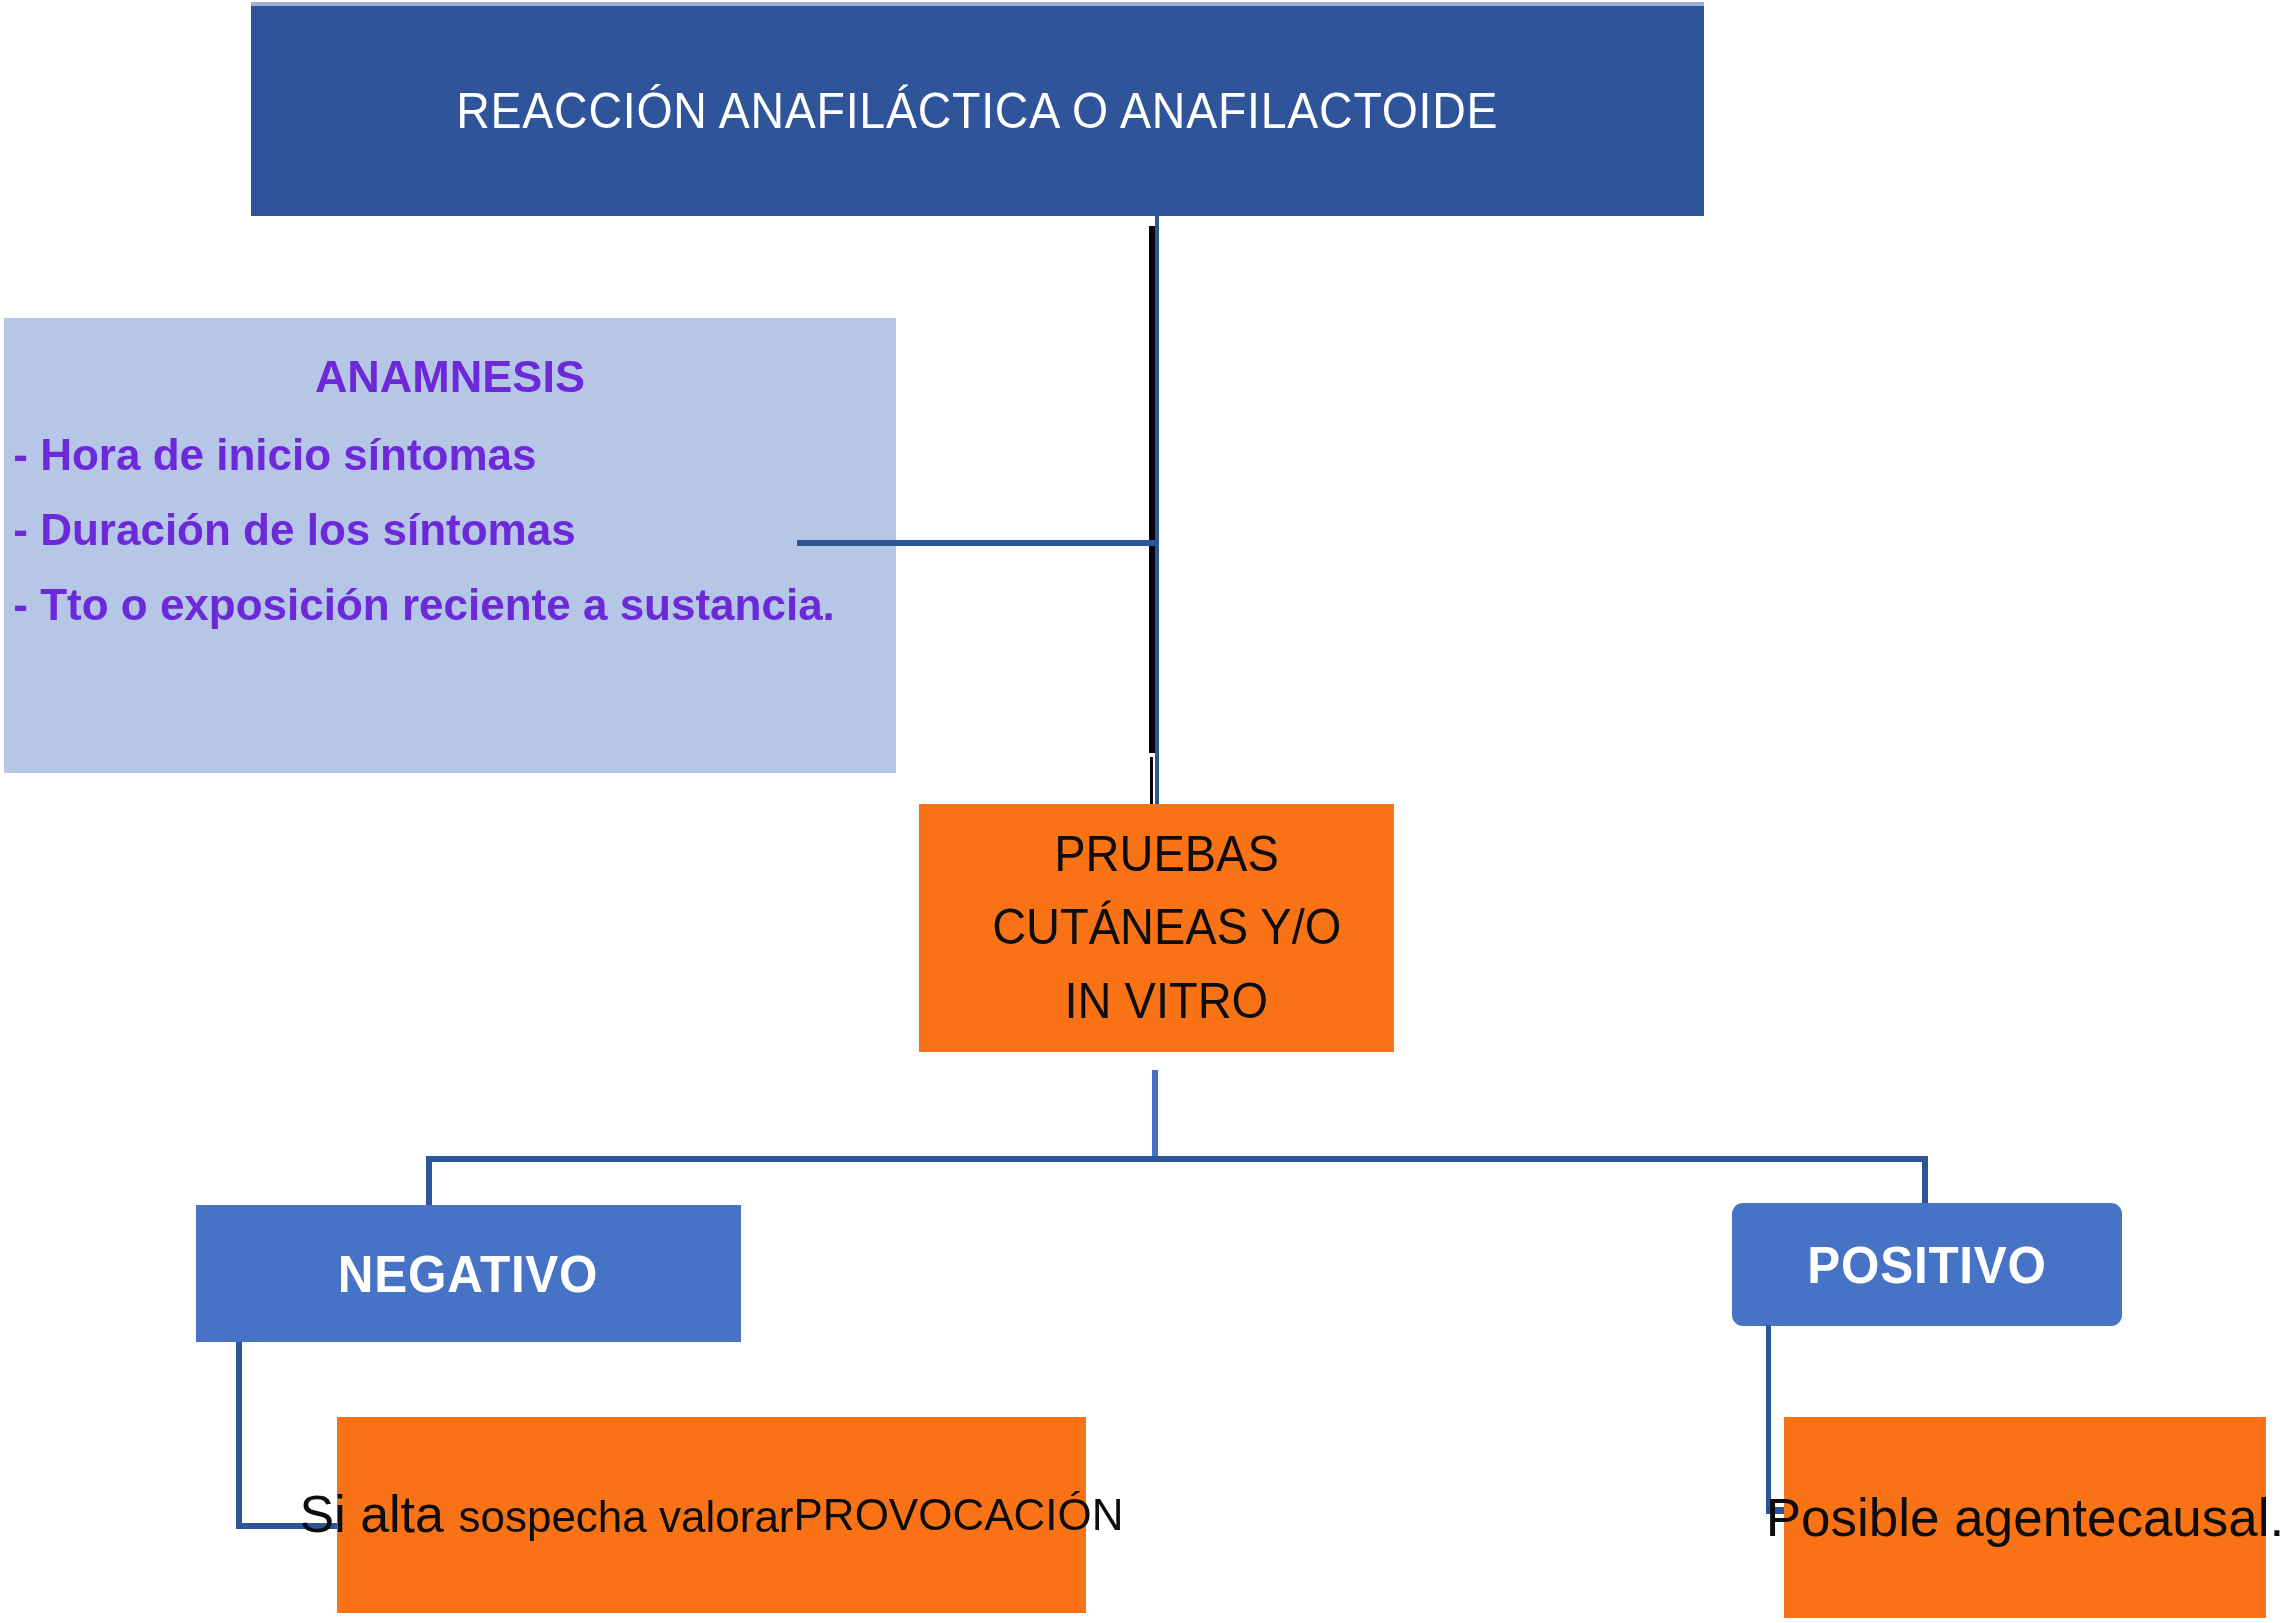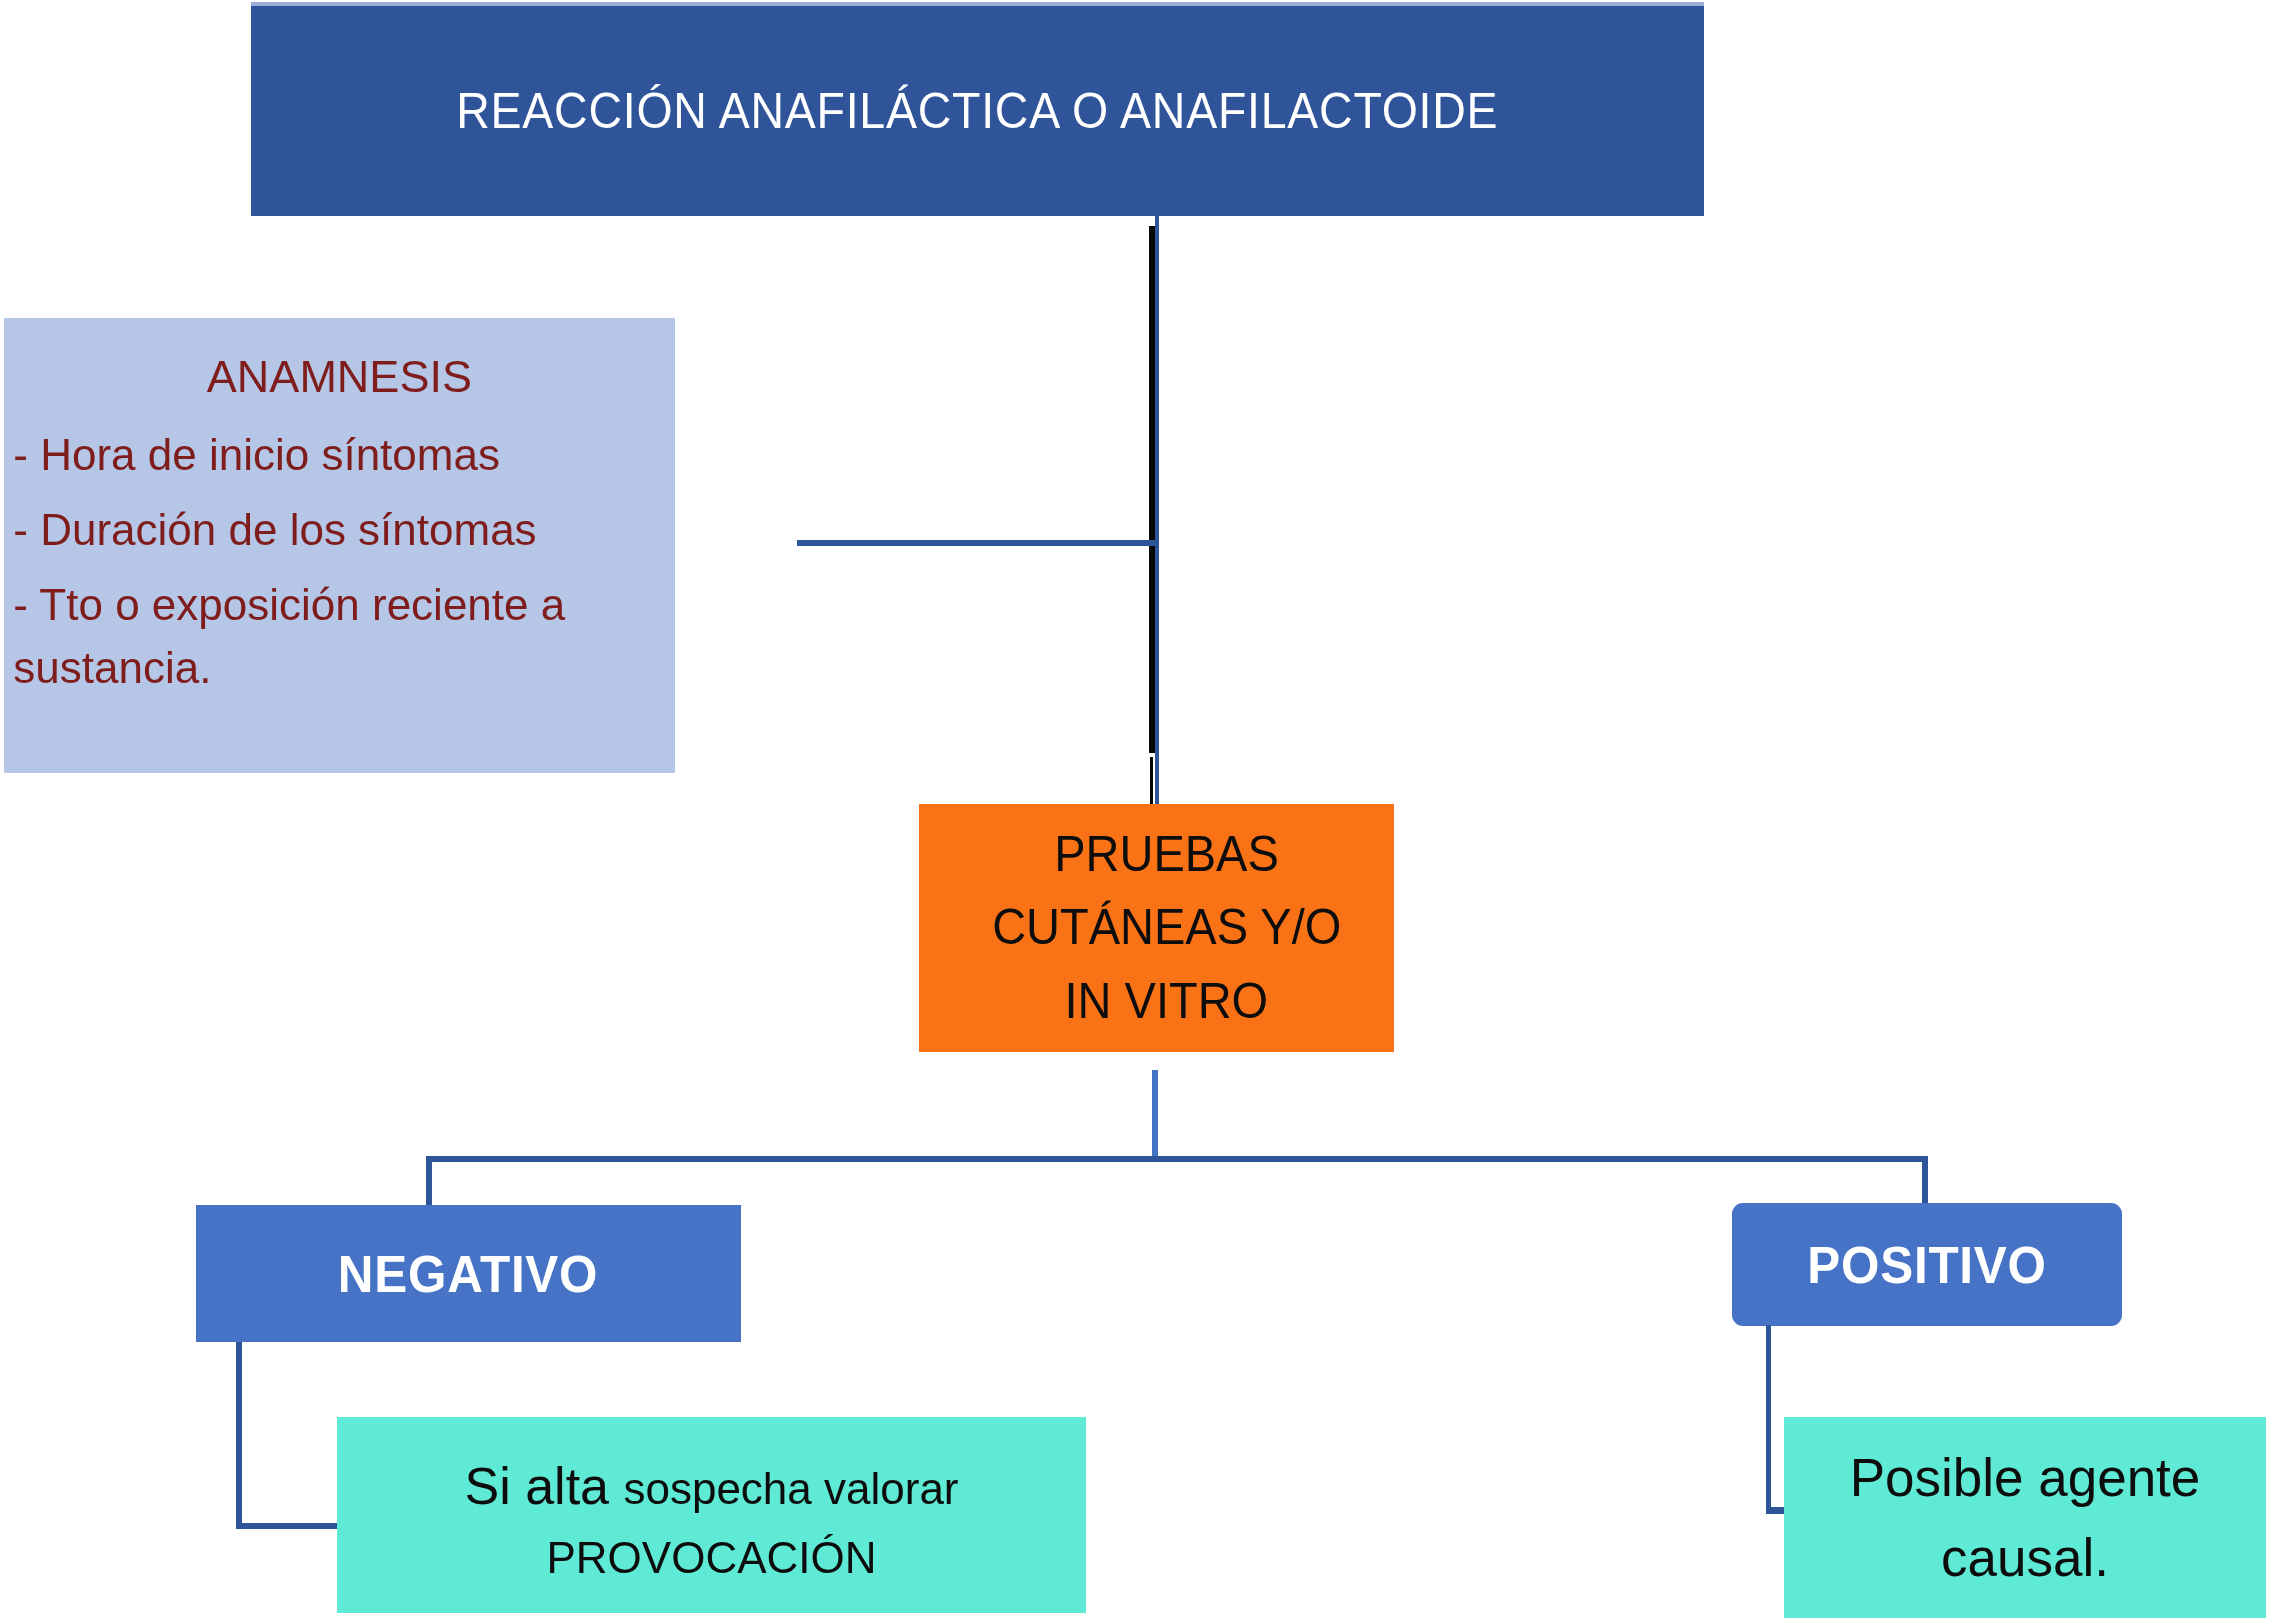--- a/index.html
+++ b/index.html
@@ -38,22 +38,22 @@
   .branch-h      {left:426px;top:1156px;width:1501px;height:5.5px;}
   .drop-left     {left:426px;top:1156px;width:5.5px;height:52px;}
   .drop-right    {left:1922px;top:1156px;width:5.5px;height:49px;}
   .elbow-left-v  {left:236px;top:1342px;width:5.5px;height:186px;}
   .elbow-left-h  {left:236px;top:1523px;width:102px;height:5.5px;}
   .elbow-right-v {left:1766px;top:1325px;width:4.7px;height:187px;}
   .elbow-right-h {left:1766px;top:1507px;width:20px;height:7px;}
 
   
   .anamnesis{
-    left:3.9px;top:318px;width:671px;height:455px;
-    background:#B5C6E6;color:#7f1d1d;
+    left:3.9px;top:318px;width:892px;height:455px;
+    background:#B5C6E6;color:#6d28d9;font-weight:bold;
   }
   .anamnesis-title{
     text-align:center;font-size:45px;
     margin:33px 0 20px 0;
   }
   .anamnesis-item{
     font-size:44px;line-height:1.44;
     margin:0 20px 11.7px 9.4px;
   }
 
@@ -79,22 +79,22 @@
   .negativo{left:196px;top:1205px;width:545px;height:137px;}
   .positivo{left:1732px;top:1203px;width:390px;height:123px;border-radius:11px;}
   .result-label{
     font-weight:bold;font-size:52px;letter-spacing:0.8px;
     display:inline-block;transform:scaleX(0.95);transform-origin:center;
     white-space:nowrap;
   }
 
   
   .action-box{
-    background:#5eead4;color:#0d0d0d;
-    display:flex;flex-direction:column;align-items:center;justify-content:center;
+    background:#f97316;color:#0d0d0d;
+    display:flex;flex-direction:row;align-items:center;justify-content:center;
     text-align:right;
   }
   .si-alta{left:337px;top:1417px;width:749px;height:196px;}
   .si-alta-line1{font-size:44px;line-height:1.65;white-space:nowrap;}
   .si-alta-emphasis{font-size:52px;}
   .si-alta-line2{font-size:44px;line-height:1.3;white-space:nowrap;}
   .posible{left:1784px;top:1406px;width:482px;height:201px;margin-top:11px;}
   .posible-line{font-size:53px;line-height:1.5;white-space:nowrap;}
 </style>
 </head>

